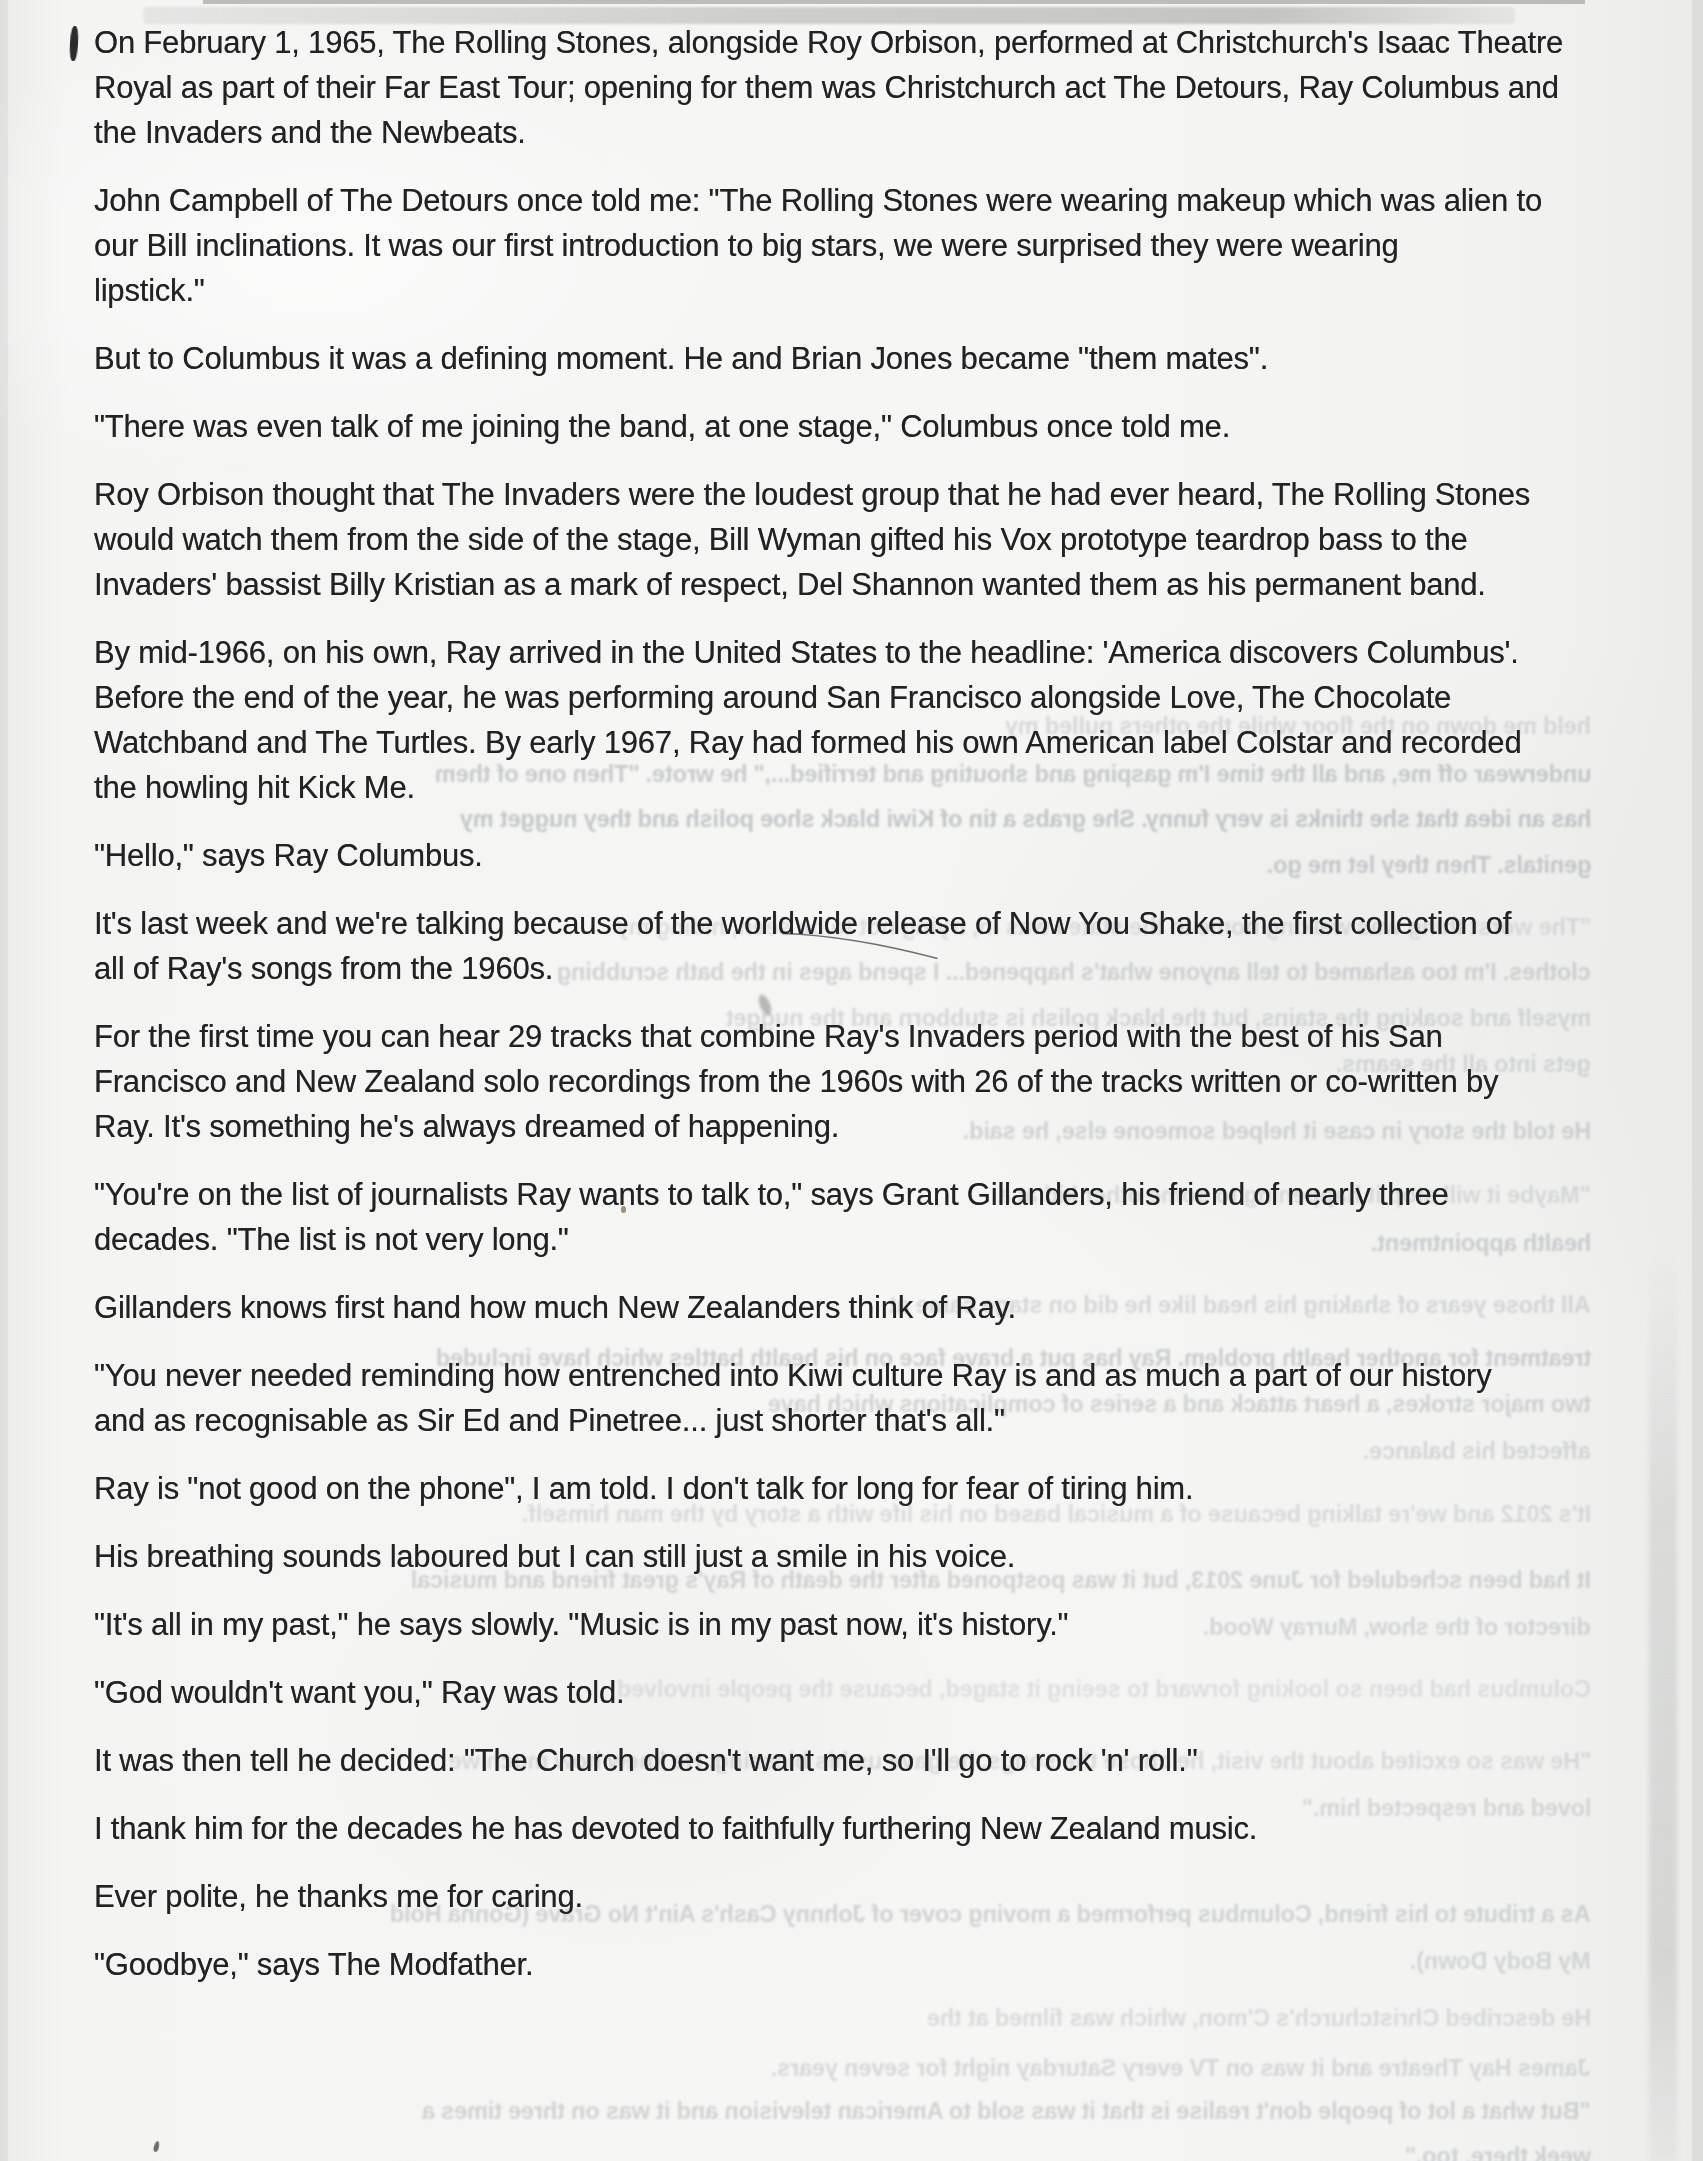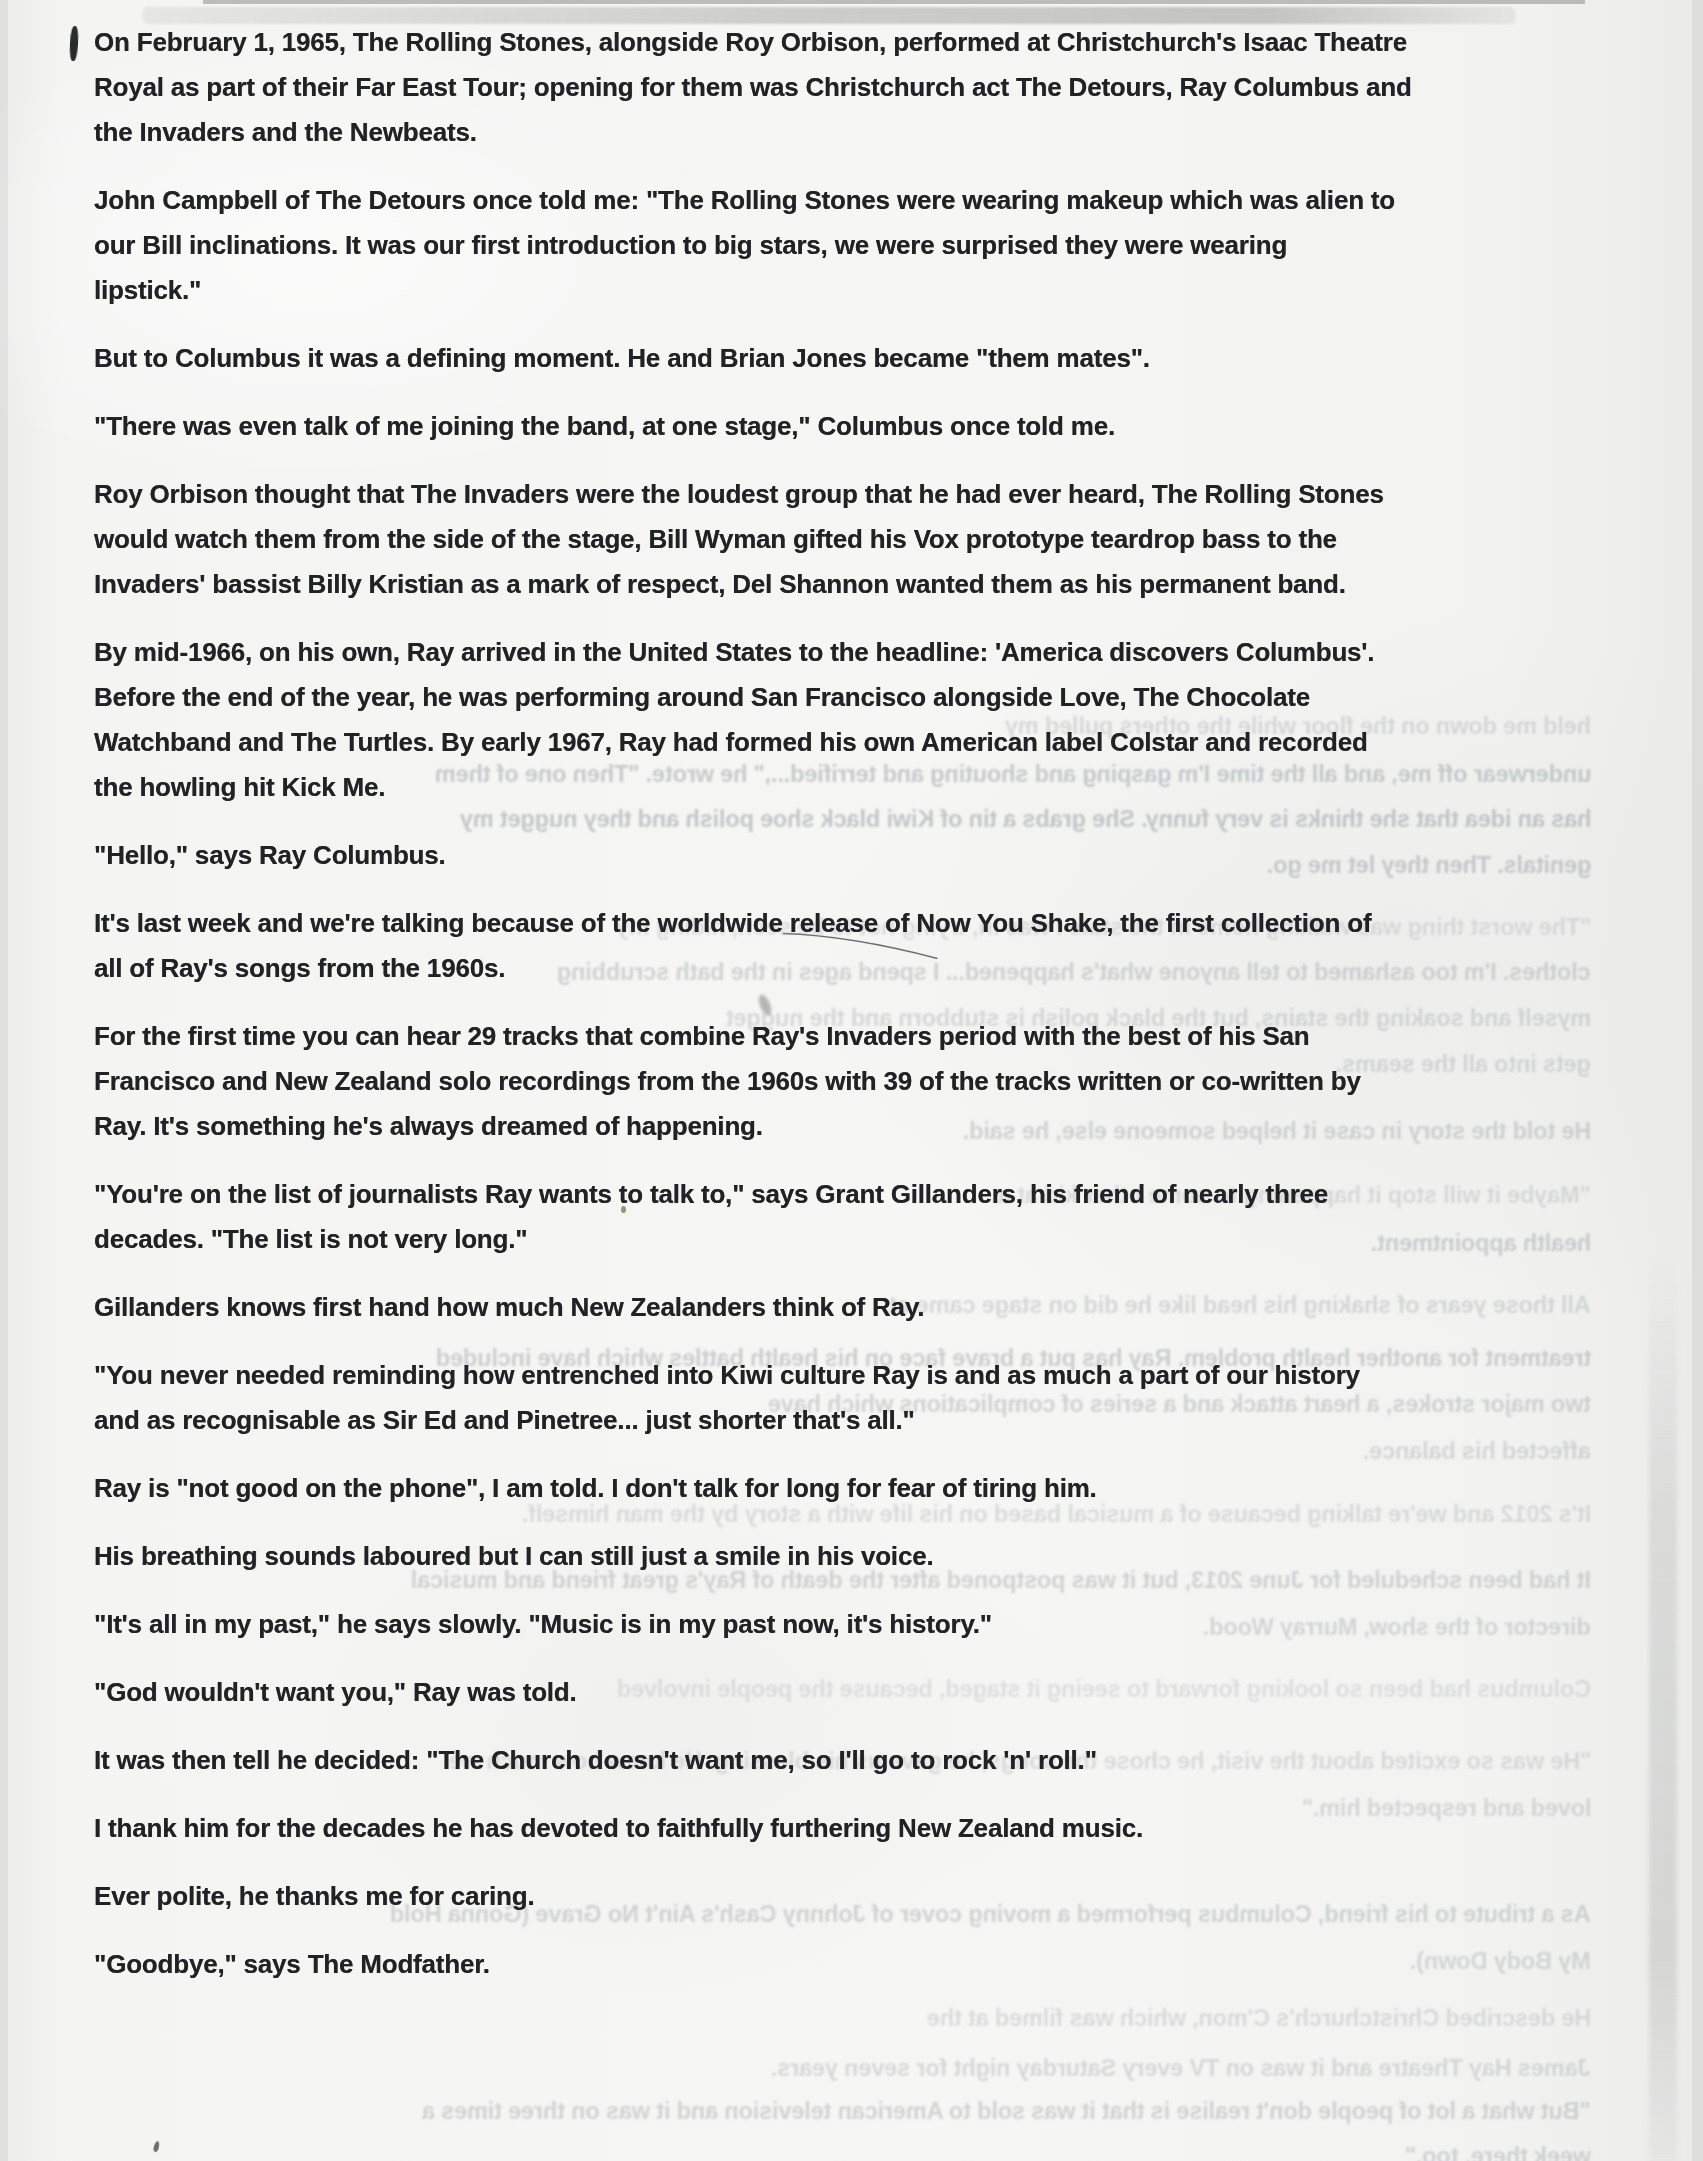--- a/index.html
+++ b/index.html
@@ -39,21 +39,21 @@
   .ghosts{position:absolute;inset:0;z-index:1;}
   .ghost-line{
     position:absolute;right:112px;white-space:nowrap;
     font-weight:700;font-size:23.6px;line-height:33px;letter-spacing:-0.2px;
     color:#9aa0a4;transform:scaleX(-1);filter:blur(1.2px);
   }
   
   .content{position:absolute;left:94px;top:20px;width:1520px;z-index:3;}
   .content p{
     margin:0 0 23px 0;
-    font-weight:700;font-size:26px;line-height:45px;letter-spacing:-0.2px;
+    font-weight:400;font-size:31px;line-height:45px;letter-spacing:-0.2px;
     color:#212224;white-space:pre-line;
     text-shadow:0 0 0.5px rgba(33,34,36,.55), 0.3px 0.3px 0 rgba(33,34,36,.18);
   }
 </style>
 </head>
 <body>
 
 <div class="page">
 
   <div class="ghosts">
@@ -112,21 +112,21 @@
 would watch them from the side of the stage, Bill Wyman gifted his Vox prototype teardrop bass to the
 Invaders' bassist Billy Kristian as a mark of respect, Del Shannon wanted them as his permanent band.</p>
     <p>By mid-1966, on his own, Ray arrived in the United States to the headline: 'America discovers Columbus'.
 Before the end of the year, he was performing around San Francisco alongside Love, The Chocolate
 Watchband and The Turtles. By early 1967, Ray had formed his own American label Colstar and recorded
 the howling hit Kick Me.</p>
     <p>"Hello," says Ray Columbus.</p>
     <p>It's last week and we're talking because of the worldwide release of Now You Shake, the first collection of
 all of Ray's songs from the 1960s.</p>
     <p>For the first time you can hear 29 tracks that combine Ray's Invaders period with the best of his San
-Francisco and New Zealand solo recordings from the 1960s with 39 of the tracks written or co-written by
+Francisco and New Zealand solo recordings from the 1960s with 26 of the tracks written or co-written by
 Ray. It's something he's always dreamed of happening.</p>
     <p>"You're on the list of journalists Ray wants to talk to," says Grant Gillanders, his friend of nearly three
 decades. "The list is not very long."</p>
     <p>Gillanders knows first hand how much New Zealanders think of Ray.</p>
     <p>"You never needed reminding how entrenched into Kiwi culture Ray is and as much a part of our history
 and as recognisable as Sir Ed and Pinetree... just shorter that's all."</p>
     <p>Ray is "not good on the phone", I am told.  I don't talk for long for fear of tiring him.</p>
     <p>His breathing sounds laboured but I can still just a smile in his voice.</p>
     <p>"It's all in my past," he says slowly. "Music is in my past now, it's history."</p>
     <p>"God wouldn't want you," Ray was told.</p>

